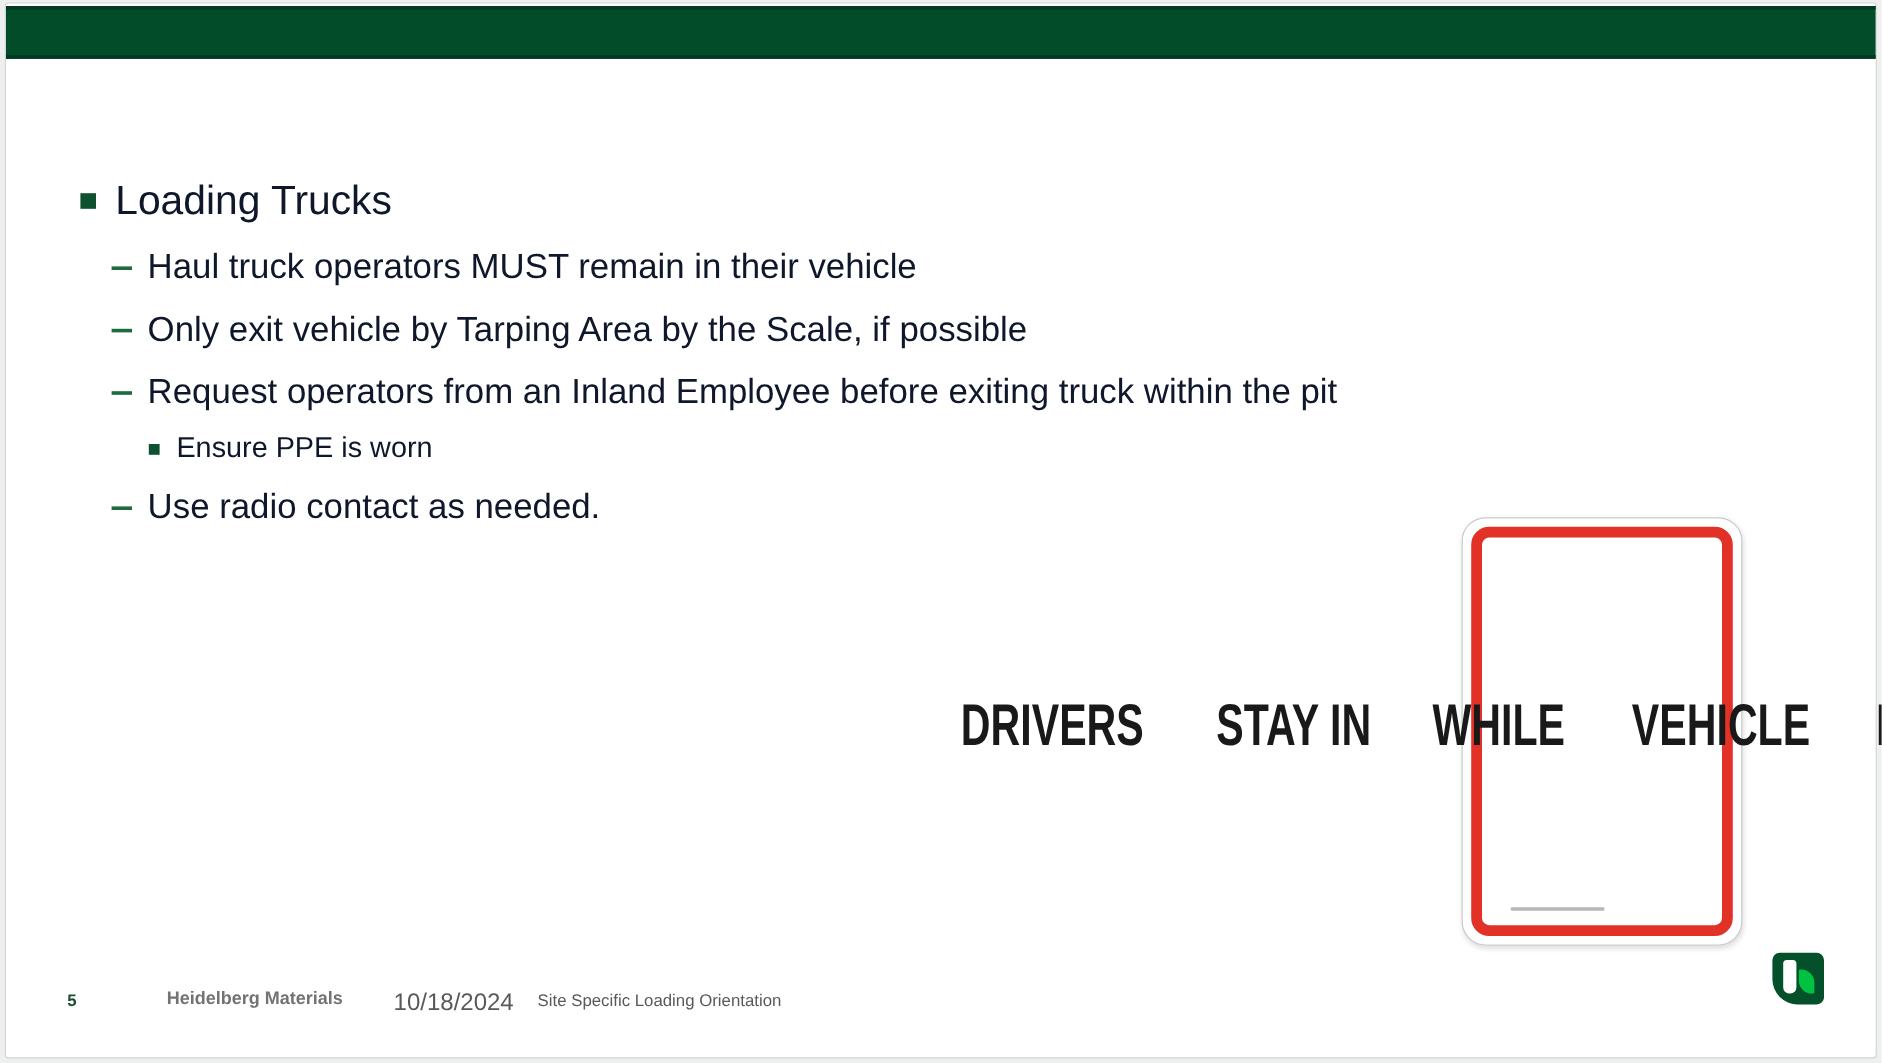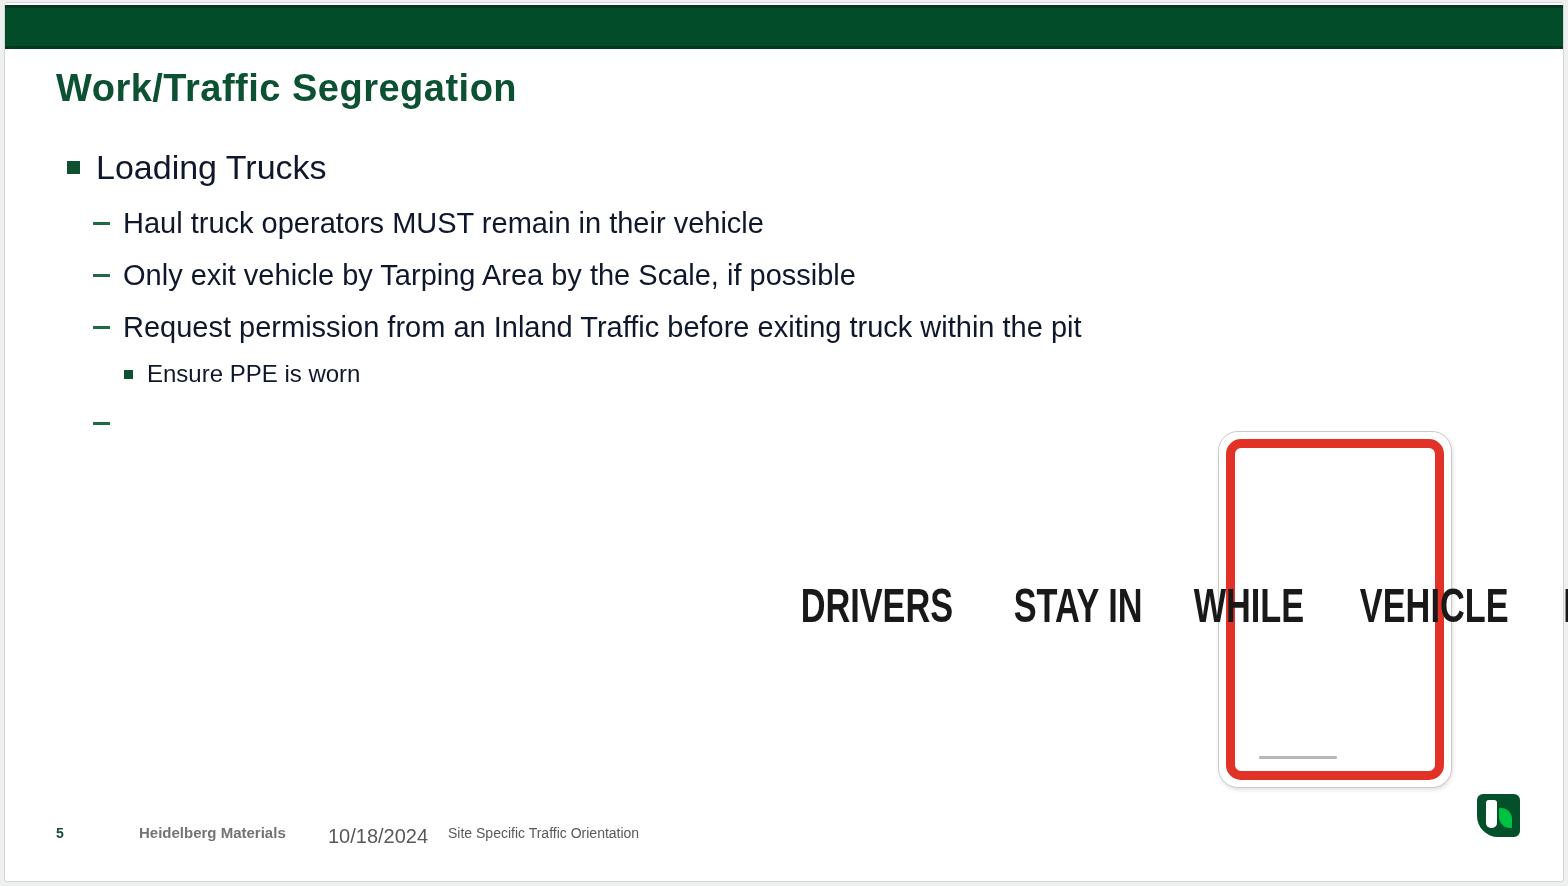--- a/index.html
+++ b/index.html
@@ -87,72 +87,72 @@
     background:#00c241; border-radius:1px 11px 1px 11px;
   }
 </style>
 </head>
 <body>
 
 <div class="slide">
 
   <div class="header-bar"></div>
 
-  <h1 class="slide-title">Work/Traffic Segregation</h1>
 
   <div class="content">
 
     <div class="row row-l1">
       <span class="sq-bullet"></span>
       <span>Loading Trucks</span>
     </div>
 
     <div class="row row-l2 i0">
       <span class="dash-bullet"></span>
       <span>Haul truck operators MUST remain in their vehicle</span>
     </div>
 
     <div class="row row-l2 i1">
       <span class="dash-bullet"></span>
       <span>Only exit vehicle by Tarping Area by the Scale, if possible</span>
     </div>
 
     <div class="row row-l2 i2">
       <span class="dash-bullet"></span>
-      <span>Request permission from an Inland Traffic before exiting truck within the pit</span>
+      <span>Request operators from an Inland Employee before exiting truck within the pit</span>
     </div>
 
     <div class="row row-l3">
       <span class="sq-bullet small"></span>
       <span>Ensure PPE is worn</span>
     </div>
 
     <div class="row row-l2 i3">
       <span class="dash-bullet"></span>
+      <span>Use radio contact as needed.</span>
     </div>
 
   </div>
 
   <div class="sign">
     <div class="sign-red-border">
       <div class="sign-line"><span>DRIVERS</span></div>
       <div class="sign-line"><span>STAY IN</span></div>
       <div class="sign-line"><span>WHILE</span></div>
       <div class="sign-line"><span>VEHICLE</span></div>
       <div class="sign-line"><span>BEING</span></div>
       <div class="sign-line"><span>LOADED</span></div>
       <div class="sign-fineprint"></div>
     </div>
   </div>
 
   <div class="footer">
     <span class="page-num">5</span>
     <span class="company">Heidelberg Materials</span>
     <span class="date">10/18/2024</span>
-    <span class="doc-title">Site Specific Traffic Orientation</span>
+    <span class="doc-title">Site Specific Loading Orientation</span>
   </div>
 
   <div class="logo">
     <span class="bar"></span>
     <span class="leaf"></span>
   </div>
 
 </div>
 
 </body></html>

